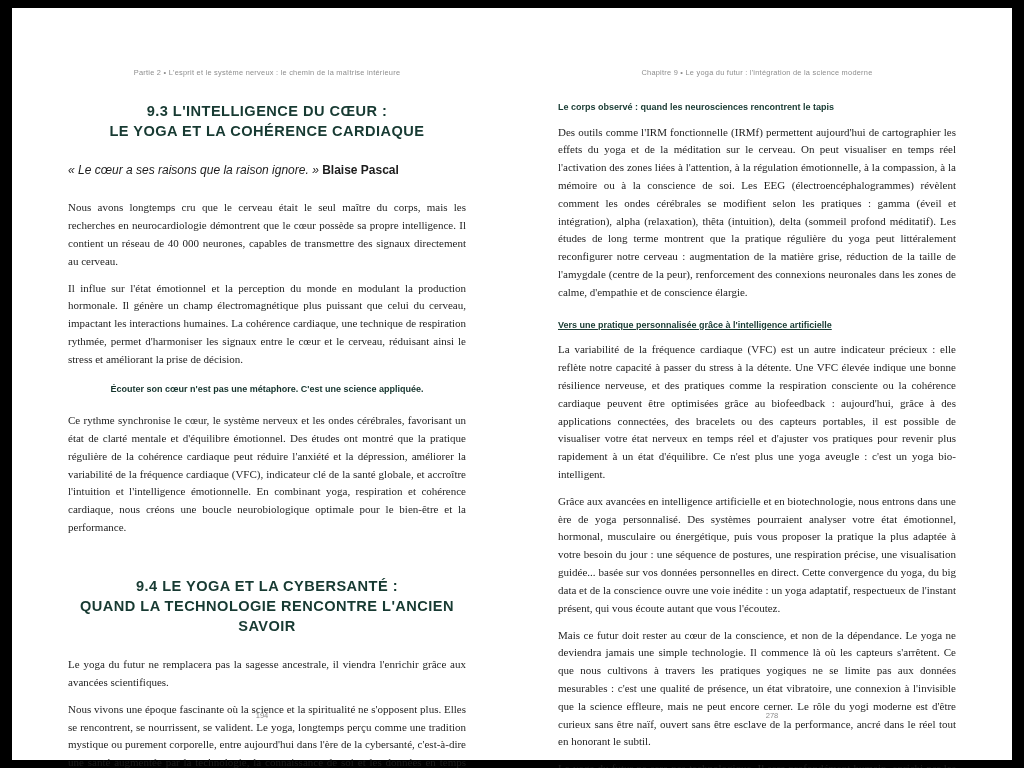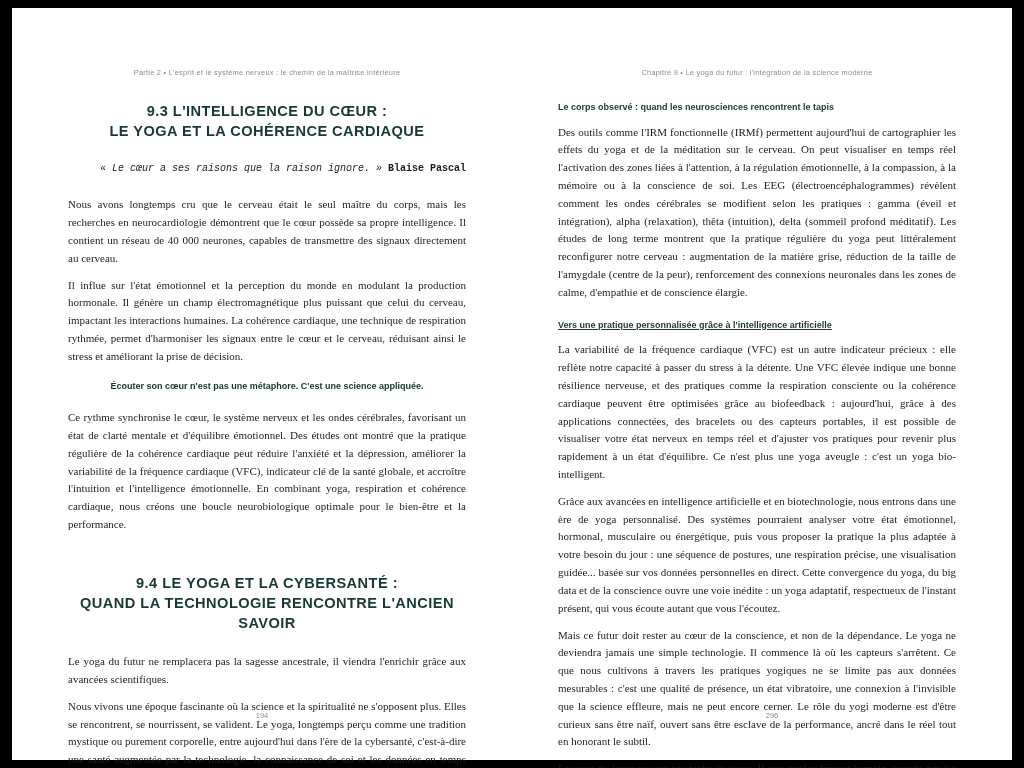--- a/index.html
+++ b/index.html
@@ -50,26 +50,25 @@
     color: #173a32;
     text-align: center;
     letter-spacing: 0.45px;
     line-height: 1.38;
     margin: 0 0 20px 0;
   }
   .chapter-title.second {
     margin-top: 30px;
   }
   .quote {
-    font-size: 10px;
+    font-size: 12px;
     color: #1c1c1c;
-    text-align: right;
+    text-align: left;
     margin: 0 0 20px 0;
     line-height: 1.5;
-    font-family: Liberation Mono, monospace;
   }
   .quote em {
     font-style: italic;
   }
   .quote b {
     font-weight: bold;
   }
   p.body {
     font-size: 11px;
     line-height: 1.62;
@@ -187,16 +186,16 @@
 
     <div class="subhead">Le corps observé : quand les neurosciences rencontrent le tapis</div>
     <p class="body">Des outils comme l'IRM fonctionnelle (IRMf) permettent aujourd'hui de cartographier les effets du yoga et de la méditation sur le cerveau. On peut visualiser en temps réel l'activation des zones liées à l'attention, à la régulation émotionnelle, à la compassion, à la mémoire ou à la conscience de soi. Les EEG (électroencéphalogrammes) révèlent comment les ondes cérébrales se modifient selon les pratiques : gamma (éveil et intégration), alpha (relaxation), thêta (intuition), delta (sommeil profond méditatif). Les études de long terme montrent que la pratique régulière du yoga peut littéralement reconfigurer notre cerveau : augmentation de la matière grise, réduction de la taille de l'amygdale (centre de la peur), renforcement des connexions neuronales dans les zones de calme, d'empathie et de conscience élargie.</p>
 
     <div class="subhead spaced">Vers une pratique personnalisée grâce à l'intelligence artificielle</div>
     <p class="body">La variabilité de la fréquence cardiaque (VFC) est un autre indicateur précieux : elle reflète notre capacité à passer du stress à la détente. Une VFC élevée indique une bonne résilience nerveuse, et des pratiques comme la respiration consciente ou la cohérence cardiaque peuvent être optimisées grâce au biofeedback : aujourd'hui, grâce à des applications connectées, des bracelets ou des capteurs portables, il est possible de visualiser votre état nerveux en temps réel et d'ajuster vos pratiques pour revenir plus rapidement à un état d'équilibre. Ce n'est plus une yoga aveugle : c'est un yoga bio-intelligent.</p>
     <p class="body">Grâce aux avancées en intelligence artificielle et en biotechnologie, nous entrons dans une ère de yoga personnalisé. Des systèmes pourraient analyser votre état émotionnel, hormonal, musculaire ou énergétique, puis vous proposer la pratique la plus adaptée à votre besoin du jour : une séquence de postures, une respiration précise, une visualisation guidée... basée sur vos données personnelles en direct. Cette convergence du yoga, du big data et de la conscience ouvre une voie inédite : un yoga adaptatif, respectueux de l'instant présent, qui vous écoute autant que vous l'écoutez.</p>
     <p class="body">Mais ce futur doit rester au cœur de la conscience, et non de la dépendance. Le yoga ne deviendra jamais une simple technologie. Il commence là où les capteurs s'arrêtent. Ce que nous cultivons à travers les pratiques yogiques ne se limite pas aux données mesurables : c'est une qualité de présence, un état vibratoire, une connexion à l'invisible que la science effleure, mais ne peut encore cerner. Le rôle du yogi moderne est d'être curieux sans être naïf, ouvert sans être esclave de la performance, ancré dans le réel tout en honorant le subtil.</p>
     <p class="body">Le yoga du futur ne sera pas technologique. Il sera profondément humain, enrichi par les outils de la science, mais toujours centré sur la conscience.</p>
 
-    <div class="page-number">296</div>
+    <div class="page-number">278</div>
   </div>
 
 </div>
 
 </body></html>

